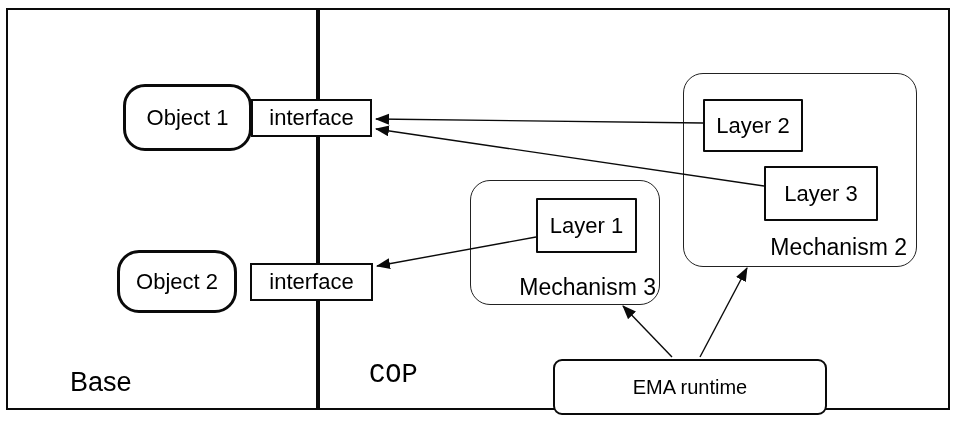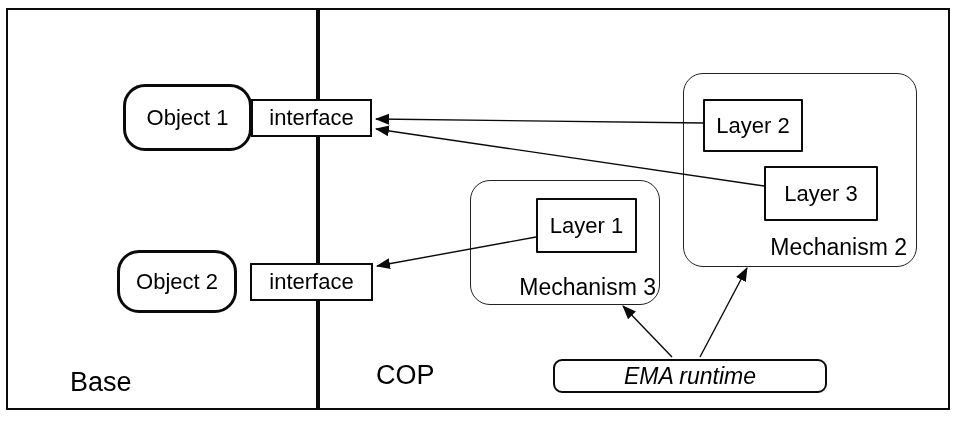--- a/index.html
+++ b/index.html
@@ -76,37 +76,36 @@
   .layer-node {
     border: 2.8px solid #0a0a0a;
     border-radius: 1px;
     z-index: 2;
   }
   .layer-1 { left: 536px; top: 198px; width: 101px; height: 55px; }
   .layer-2 { left: 703px; top: 99px;  width: 100px; height: 53px; }
   .layer-3 { left: 764px; top: 166px; width: 114px; height: 55px; }
 
   .runtime-node {
-    left: 553px; top: 359px; width: 274px; height: 34px;
+    left: 553px; top: 359px; width: 274px; height: 56px;
     border: 2.8px solid #0a0a0a;
     border-radius: 9px;
     z-index: 2;
-    font-size: 23px;
-    font-style: italic;
+    font-size: 20px;
   }
 
   .region-label {
     font-size: 27px;
     line-height: 1;
     z-index: 2;
     white-space: nowrap;
     margin-left: 40px;
   }
   .base-label { left: 30px;  top: 369px; }
-  .cop-label  { left: 336px; top: 362px; }
+  .cop-label  { left: 329px; top: 362px; font-family: Liberation Mono, monospace; }
 
   .arrow-layer {
     position: absolute;
     left: 0; top: 0;
     width: 960px; height: 421px;
     z-index: 4;
     pointer-events: none;
   }
 </style>
 </head>

